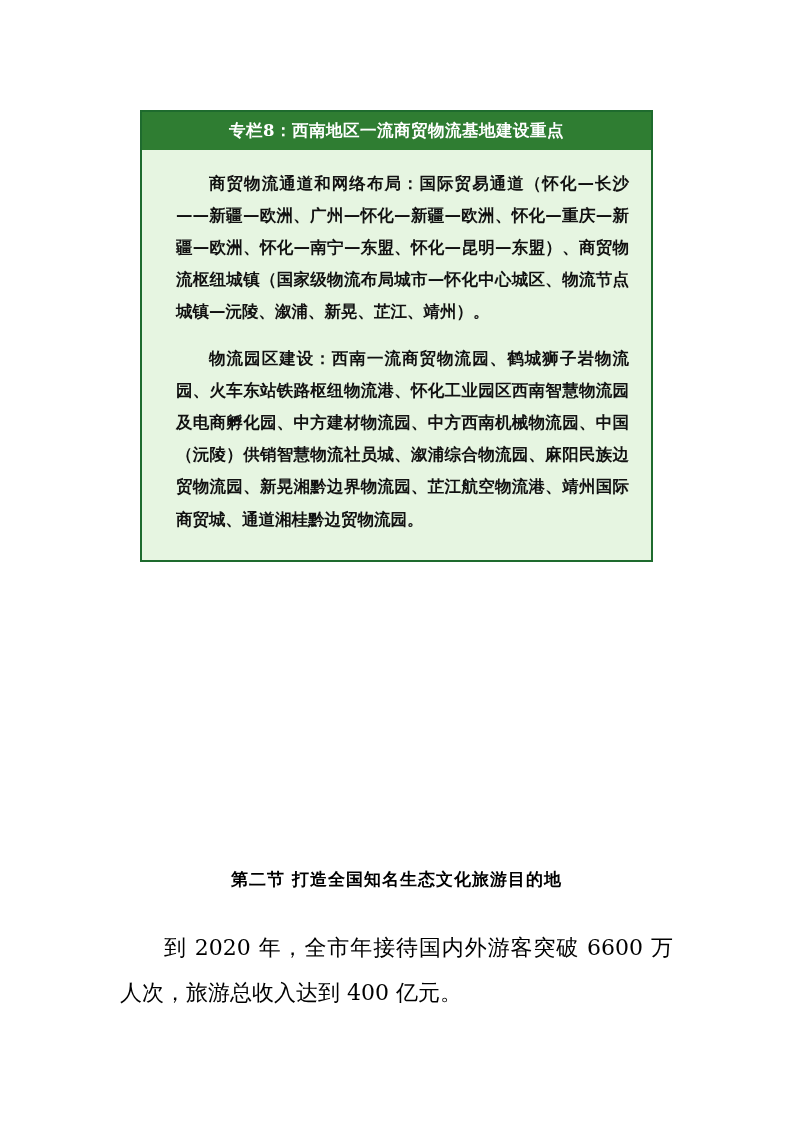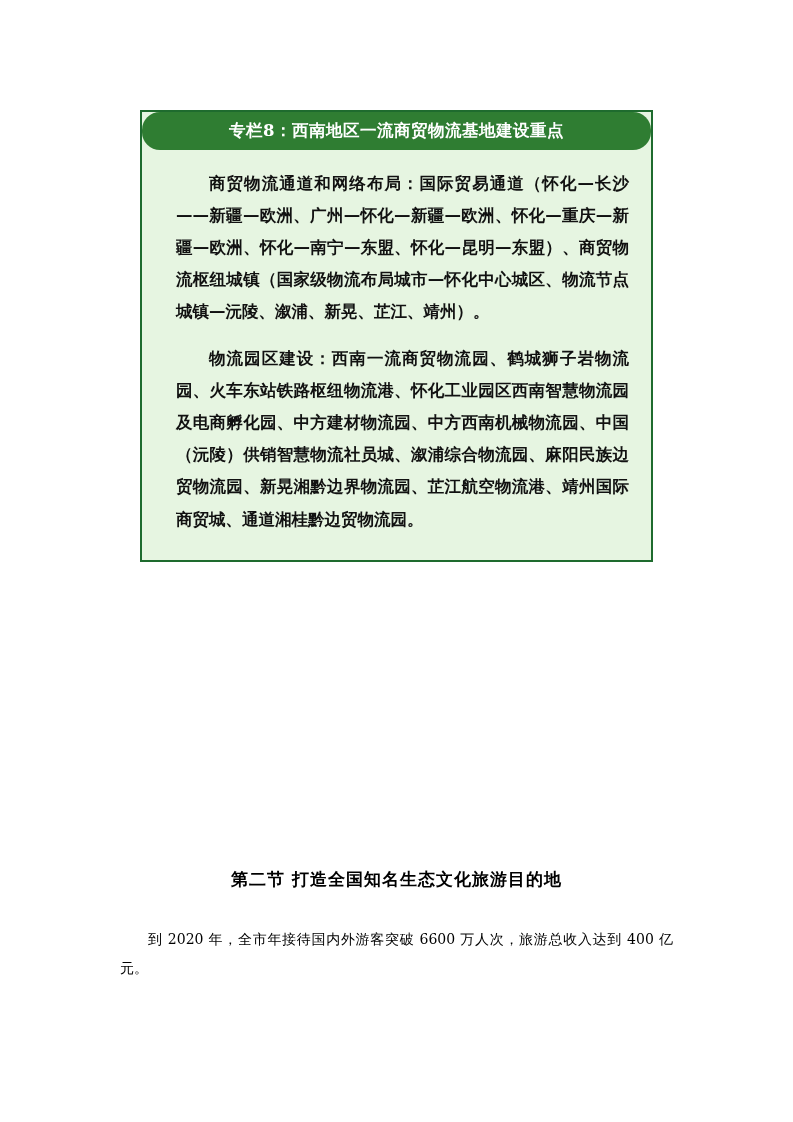--- a/index.html
+++ b/index.html
@@ -34,21 +34,20 @@
   }
   .feature-header {
     background: #2f7d32;
     color: #ffffff;
     text-align: center;
     font-weight: bold;
     font-size: 16.5px;
     letter-spacing: 0.5px;
     padding: 9px 0 9px 0;
     line-height: 1.2;
-    border-radius: 18px;
   }
   .feature-body {
     padding: 18px 22px 20px 34px;
     background: #e6f5e1;
   }
   .para {
     font-size: 16.5px;
     line-height: 1.95;
     text-align: justify;
     text-justify: inter-ideograph;
@@ -78,21 +77,21 @@
   .section-heading .sec-no {
     margin-right: 7px;
   }
 
   
   .body-para {
     position: absolute;
     left: 120px;
     top: 925px;
     width: 553px;
-    font-size: 14px;
+    font-size: 22px;
     line-height: 2.05;
     text-align: justify;
     text-justify: inter-ideograph;
     text-indent: 2em;
   }
 
   
   .page-number {
     position: absolute;
     left: 0;

